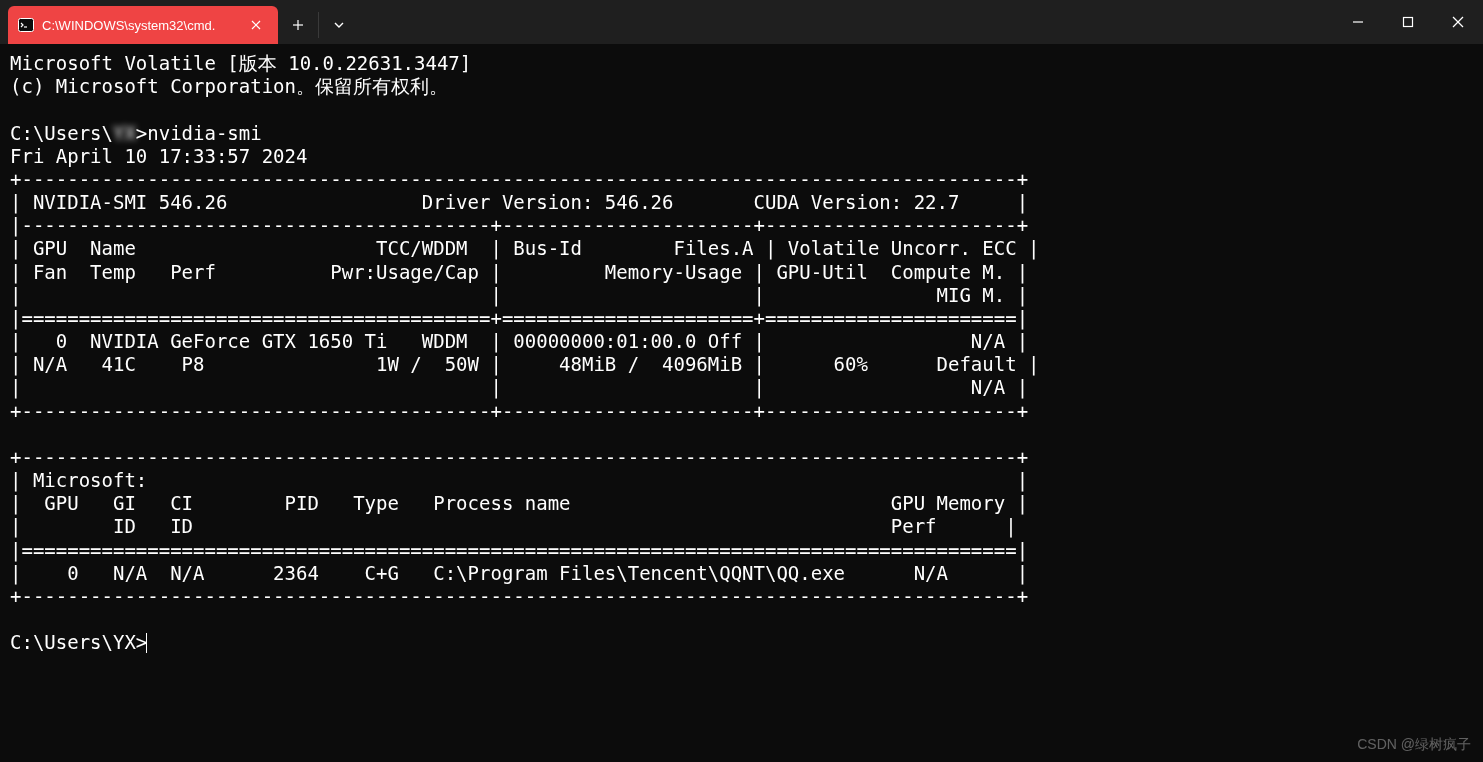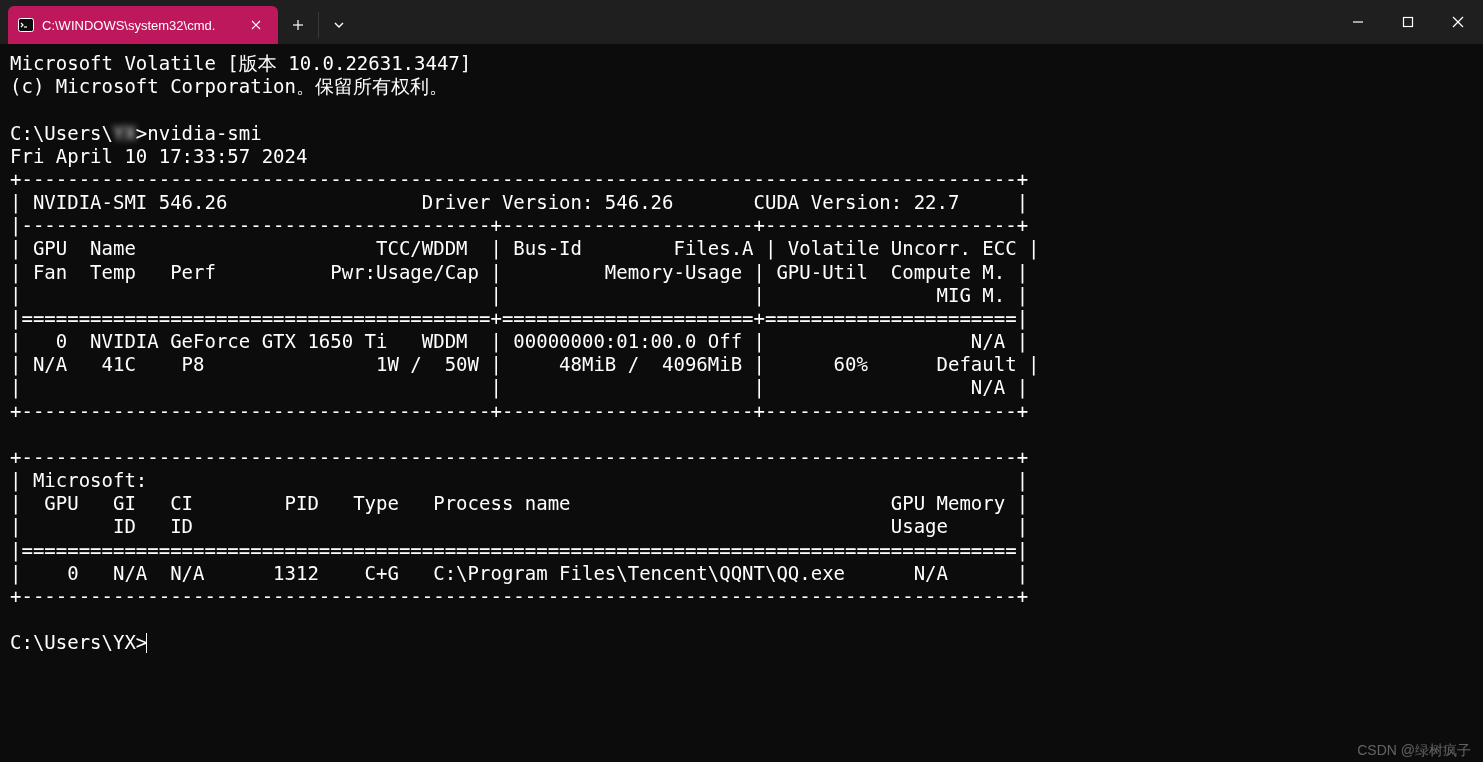--- a/index.html
+++ b/index.html
@@ -14,21 +14,21 @@
   }
   .titlebar {
     height: 44px;
     background: #1f1f1f;
     display: flex;
     align-items: stretch;
   }
   .tab {
     display: flex;
     align-items: center;
-    background: #be185d;
+    background: #ef4444;
     border-radius: 6px 6px 0 0;
     margin-top: 6px;
     margin-left: 8px;
     padding: 0 12px 0 10px;
     gap: 8px;
     height: 38px;
     min-width: 270px;
   }
   .tab-icon {
     width: 16px;
@@ -88,21 +88,21 @@
     vertical-align:text-bottom;
     margin-left:-1px;
   }
   .blur {
     filter: blur(3px);
     display:inline-block;
   }
   .watermark {
     position:absolute;
     right:12px;
-    bottom:2px;
+    bottom:8px;
     font-family:"Microsoft YaHei", sans-serif;
     font-size:14px;
     color:rgba(255,255,255,0.35);
   }
 </style>
 </head>
 <body>
 
 <div class="titlebar">
   <div class="tab">
@@ -165,20 +165,20 @@
 <span>|                                         |                      |               MIG M. |</span>
 <span>|=========================================+======================+======================|</span>
 <span>|   0  NVIDIA GeForce GTX 1650 Ti   WDDM  | 00000000:01:00.0 Off |                  N/A |</span>
 <span>| N/A   41C    P8               1W /  50W |     48MiB /  4096MiB |      60%      Default |</span>
 <span>|                                         |                      |                  N/A |</span>
 <span>+-----------------------------------------+----------------------+----------------------+</span>
 <span></span>
 <span>+---------------------------------------------------------------------------------------+</span>
 <span>| Microsoft:                                                                            |</span>
 <span>|  GPU   GI   CI        PID   Type   Process name                            GPU Memory |</span>
-<span>|        ID   ID                                                             Usage      |</span>
+<span>|        ID   ID                                                             Perf      |</span>
 <span>|=======================================================================================|</span>
-<span>|    0   N/A  N/A      1312    C+G   C:\Program Files\Tencent\QQNT\QQ.exe      N/A      |</span>
+<span>|    0   N/A  N/A      2364    C+G   C:\Program Files\Tencent\QQNT\QQ.exe      N/A      |</span>
 <span>+---------------------------------------------------------------------------------------+</span>
 
 <span class="prompt-line"><span>C:\Users\YX&gt;</span><span class="cursor"></span></span></div>
 
 <div class="watermark">CSDN @绿树疯子</div>
 
 </body></html>

